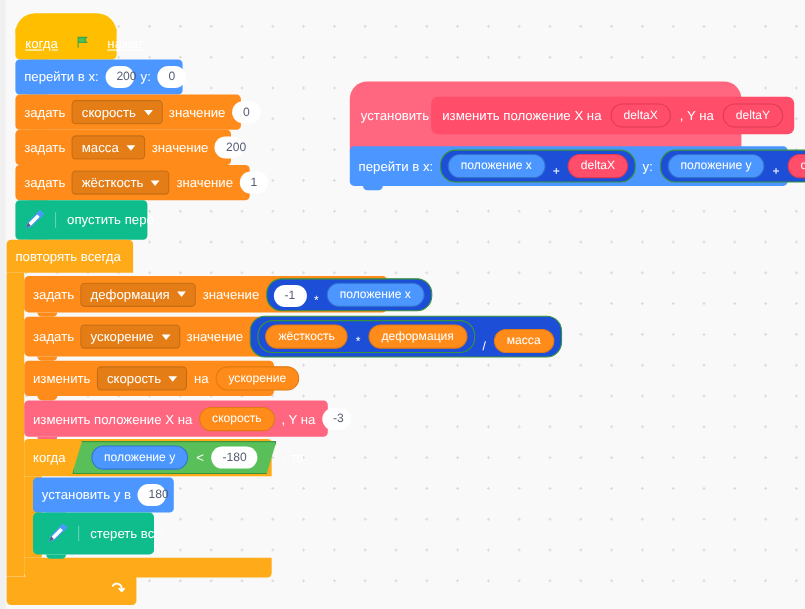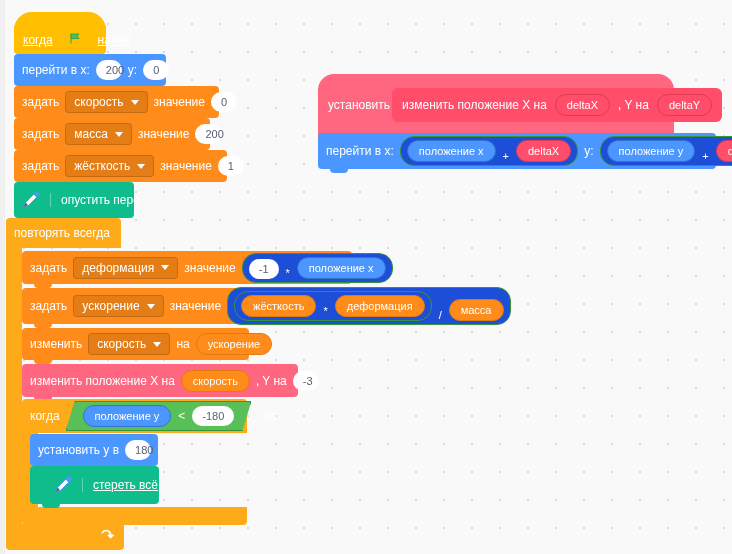--- a/index.html
+++ b/index.html
@@ -248,21 +248,21 @@
     <span class="lbl">, то</span>
   </div>
   <div class="c-control" style="position:absolute; left:22px; top:433px; width:16px; height:74px;"></div>
   <div class="c-control" style="position:absolute; left:22px; top:507px; width:225px; height:18px; border-radius:0 0 4px 4px;"></div>
 
   <div class="blk c-motion bump" style="left:30px; top:434px; width:128px; height:32px;">
     <span class="lbl">установить у в</span>
     <span class="oval-num">180</span>
   </div>
 
-  <div class="blk c-pen bump" style="left:30px; top:466px; width:129px; height:38px; padding-left:20px;text-decoration:underline;">
+  <div class="blk c-pen bump" style="left:30px; top:466px; width:110px; height:38px; padding-left:9px;">
     <span class="pen-ico">
       <svg width="26" height="26" viewBox="0 0 26 26">
         <path d="M18.5 4.5 L21.5 7.5 L10.5 18.5 L6 20 L7.5 15.5 Z" fill="#ffffff" stroke="#4c97ff" stroke-width="1"></path>
         <path d="M15.5 7.5 L18.5 10.5 L21.5 7.5 L18.5 4.5 Z" fill="#4c97ff"></path>
         <path d="M6 20 L7.5 15.5 L10 18 Z" fill="#575e75"></path>
       </svg>
     </span>
     <span class="lbl" style="border-left:1px solid rgba(255,255,255,0.35); padding-left:10px;">стереть всё</span>
   </div>
 

